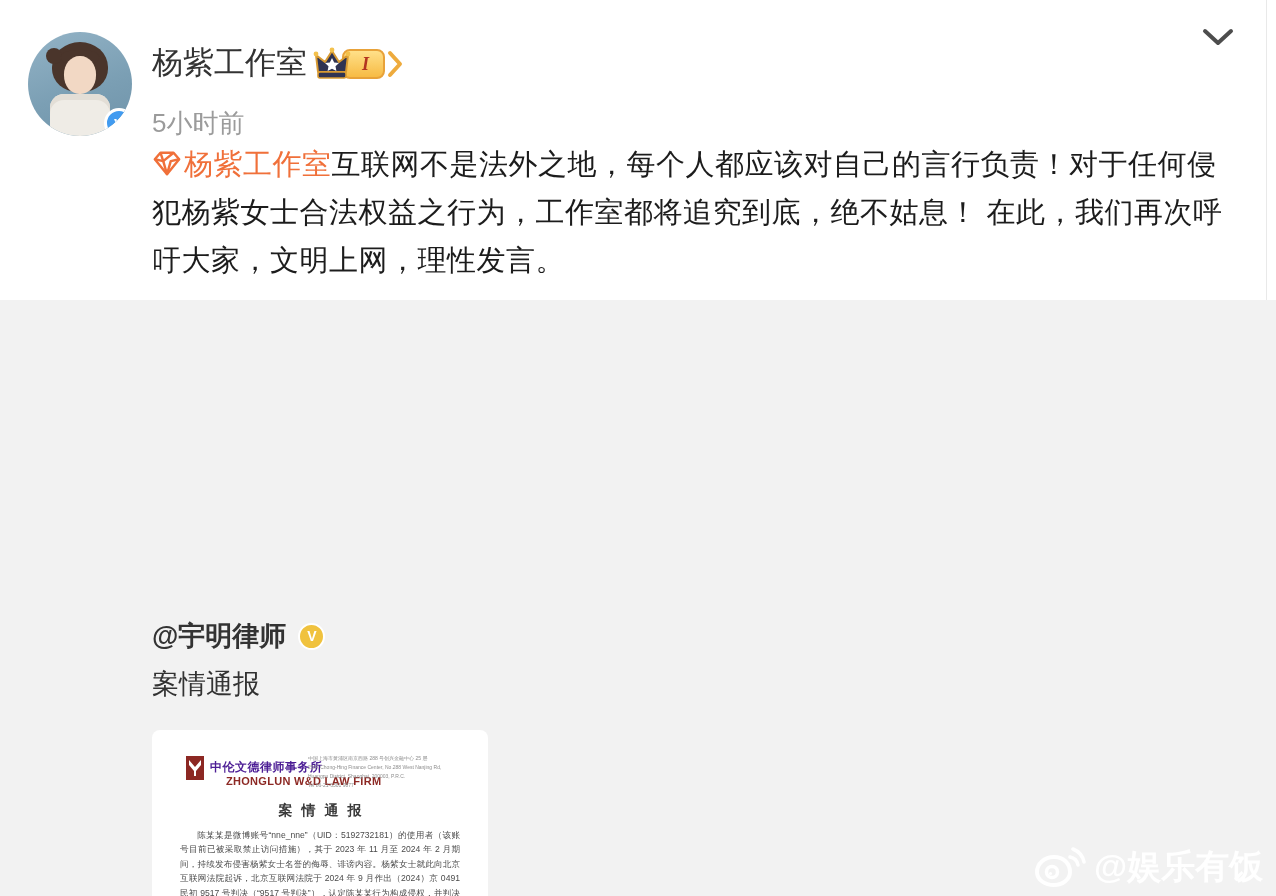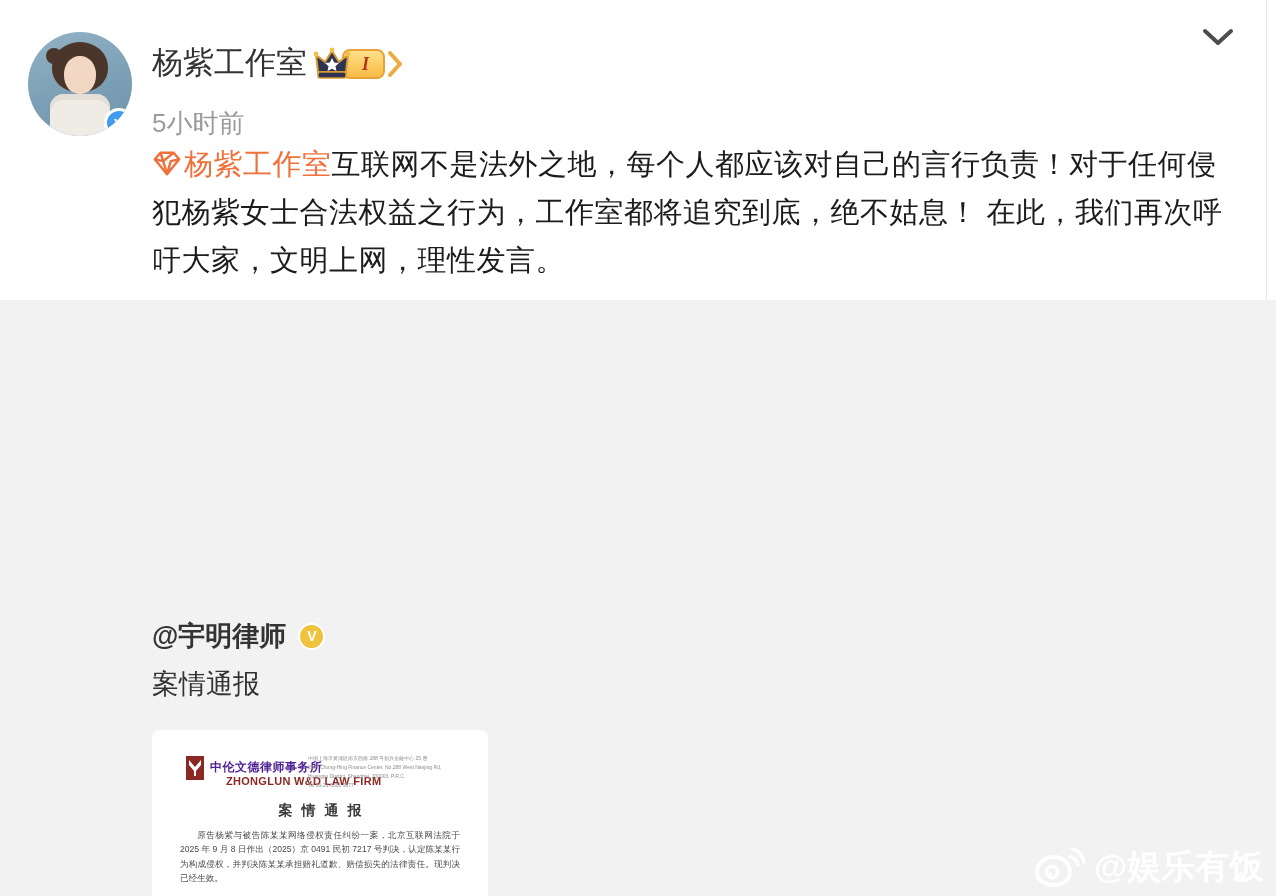--- a/index.html
+++ b/index.html
@@ -152,21 +152,20 @@
       <div class="doc-addr">
         <div>中国上海市黄浦区南京西路 288 号创兴金融中心 25 层</div>
         <div>25/F, Chong-Hing Finance Center, No.288 West Nanjing Rd,</div>
         <div>Huangpu District, Shanghai, 200003, P.R.C.</div>
         <div>Tel 86-21-6301 9877</div>
       </div>
 
       <div class="doc-title">案情通报</div>
 
       <div class="doc-body">
-        <p>原告杨紫与被告陈某某网络侵权责任纠纷一案，北京互联网法院于 2025 年 9 月 8 日作出（2025）京 0491 民初 7217 号判决，认定陈某某行为构成侵权，并判决陈某某承担赔礼道歉、赔偿损失的法律责任。现判决已经生效。</p>
         <p>陈某某是微博账号“nne_nne”（UID：5192732181）的使用者（该账号目前已被采取禁止访问措施），其于 2023 年 11 月至 2024 年 2 月期间，持续发布侵害杨紫女士名誉的侮辱、诽谤内容。杨紫女士就此向北京互联网法院起诉，北京互联网法院于 2024 年 9 月作出（2024）京 0491 民初 9517 号判决（“9517 号判决”），认定陈某某行为构成侵权，并判决陈某某承担停止侵权、赔礼道歉、赔偿损失的法律责任。</p>
 
       </div>
 
     </div>
   </div>
 
   <div class="watermark">
     <svg width="52" height="44" viewBox="0 0 52 44">
       <g stroke="rgba(255,255,255,0.96)" fill="none" stroke-linecap="round">

